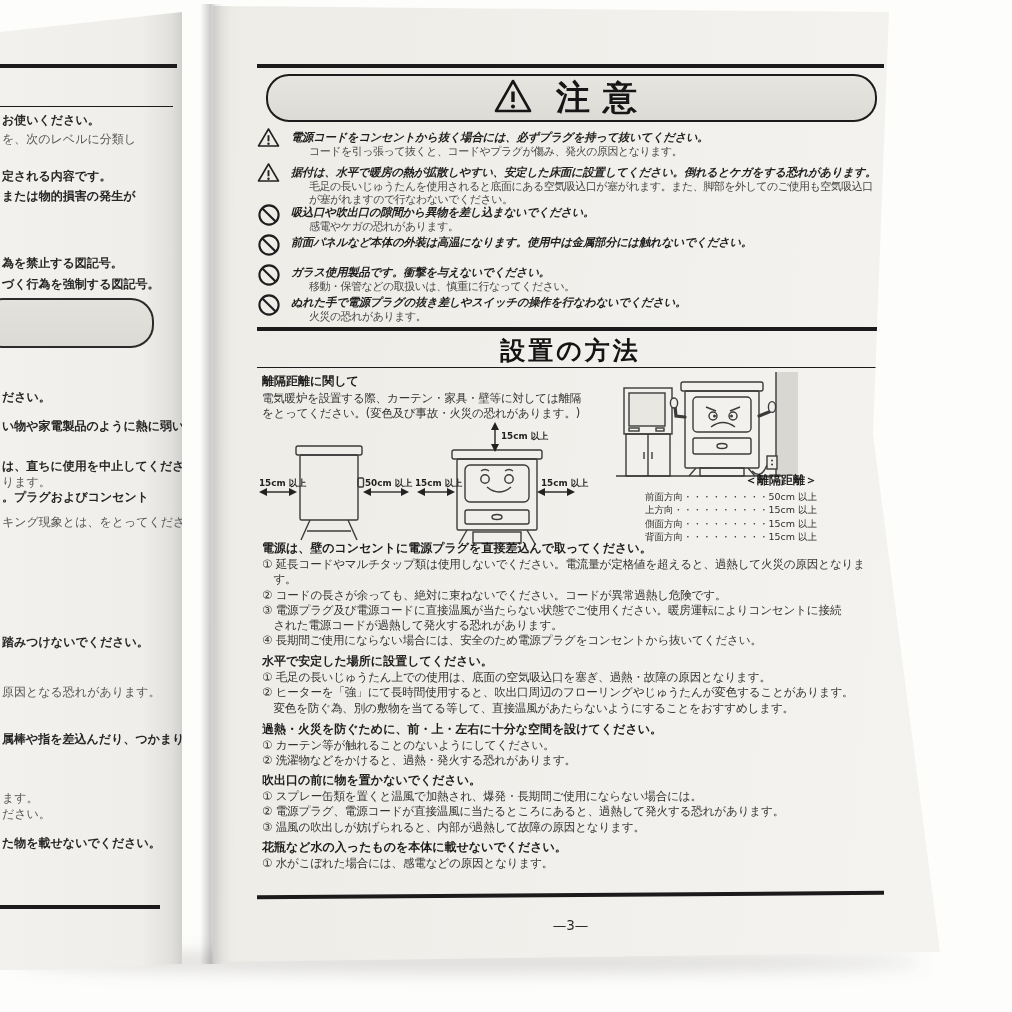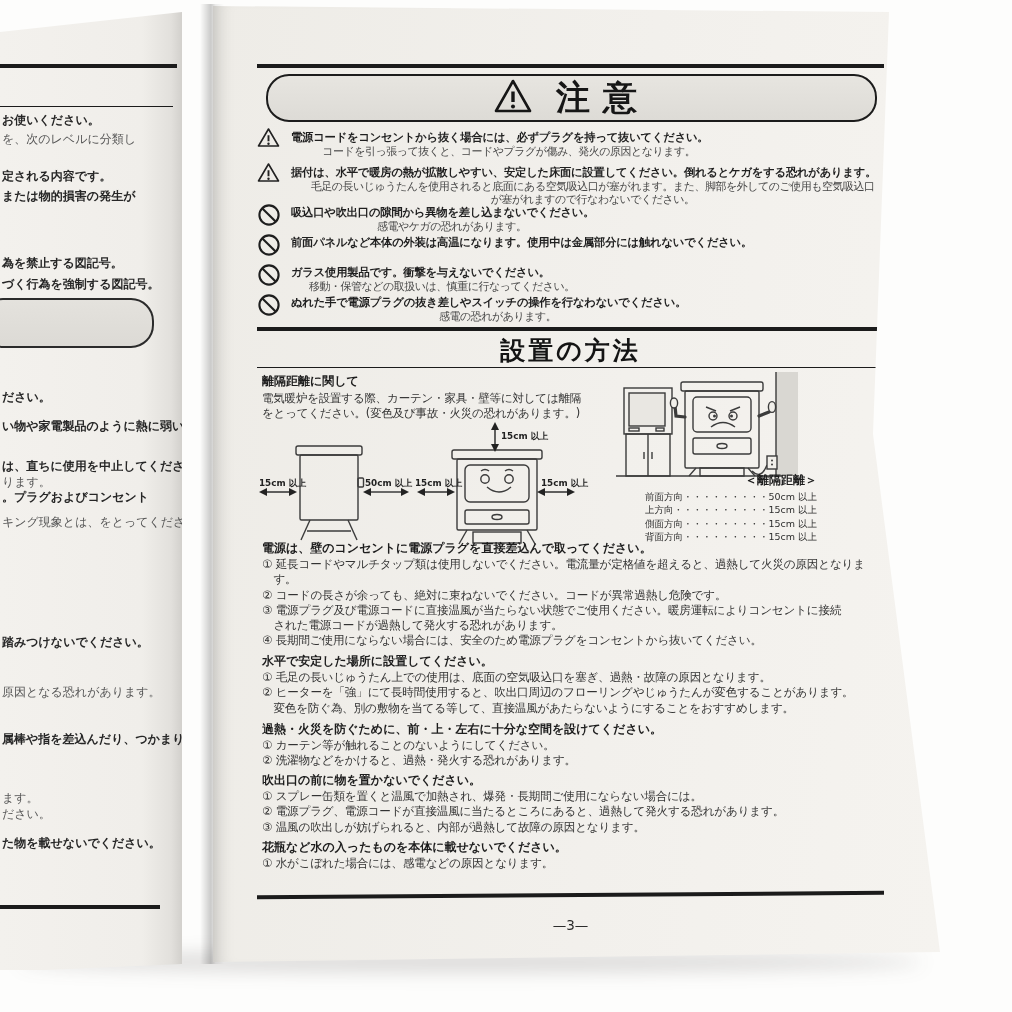--- a/index.html
+++ b/index.html
@@ -33,22 +33,22 @@
   .banner{position:absolute;left:53px;top:70px;width:607px;height:44px;
           border:2.5px solid #1c1c1c;border-radius:23px;
           background:linear-gradient(#e7e5e0,#dddbd6);
           display:flex;align-items:center;justify-content:center;}
   .banner-title{font-size:34px;font-weight:600;letter-spacing:13px;color:#161616;
                 margin-left:10px;padding-left:13px;}
   
   .warn-icon{position:absolute;left:44px;}
   .warn-item{position:absolute;left:78px;font-size:11.3px;letter-spacing:-0.2px;
              line-height:13.7px;white-space:nowrap;}
-  .warn-bold{font-weight:bold;color:#1f1f1f;}
-  .warn-sub{color:#474747;margin-left:18px;font-size:11px;letter-spacing:-0.5px;text-align:center;}
+  .warn-bold{font-weight:bold;color:#1f1f1f;font-style:italic;}
+  .warn-sub{color:#474747;margin-left:18px;font-size:11px;letter-spacing:-0.5px;}
   
   .sec-title{position:absolute;left:44px;top:330px;width:627px;text-align:center;
              font-size:25px;font-weight:bold;letter-spacing:3px;color:#141414;}
   
   .cl-head{position:absolute;left:49px;top:369px;font-size:12px;font-weight:bold;color:#1c1c1c;white-space:nowrap;}
   .cl-line{position:absolute;left:49px;font-size:11.5px;letter-spacing:-0.2px;color:#333;white-space:nowrap;}
   
   .ctable{position:absolute;left:432px;top:470px;font-size:9.5px;color:#2e2e2e;line-height:13.5px;white-space:nowrap;}
   .ctable .ct-h{font-weight:bold;font-size:12px;color:#1c1c1c;margin-bottom:2px;text-align:right;}
   
@@ -166,21 +166,21 @@
     </div>
 
     <span class="warn-icon" style="top:289px">
       <svg width="24" height="24" viewBox="0 0 24 24">
           <circle cx="12" cy="12" r="9.6" fill="none" stroke="#1e1e1e" stroke-width="2.1"></circle>
           <line x1="5.4" y1="5.4" x2="18.6" y2="18.6" stroke="#1e1e1e" stroke-width="2.1"></line>
         </svg>
     </span>
     <div class="warn-item" style="top:292px">
       <div class="warn-bold">ぬれた手で電源プラグの抜き差しやスイッチの操作を行なわないでください。</div>
-      <div class="warn-sub">感電の恐れがあります。</div>
+      <div class="warn-sub">火災の恐れがあります。</div>
     </div>
 
     <div class="rule" style="left:44px;top:323px;width:627px;height:3.5px"></div>
     <div class="sec-title">設置の方法</div>
     <div class="rule" style="left:44px;top:363px;width:627px;height:1.4px"></div>
 
     <div class="cl-head">離隔距離に関して</div>
     <div class="cl-line" style="top:387px">電気暖炉を設置する際、カーテン・家具・壁等に対しては離隔</div>
     <div class="cl-line" style="top:402px">をとってください。(変色及び事故・火災の恐れがあります。)</div>
 

